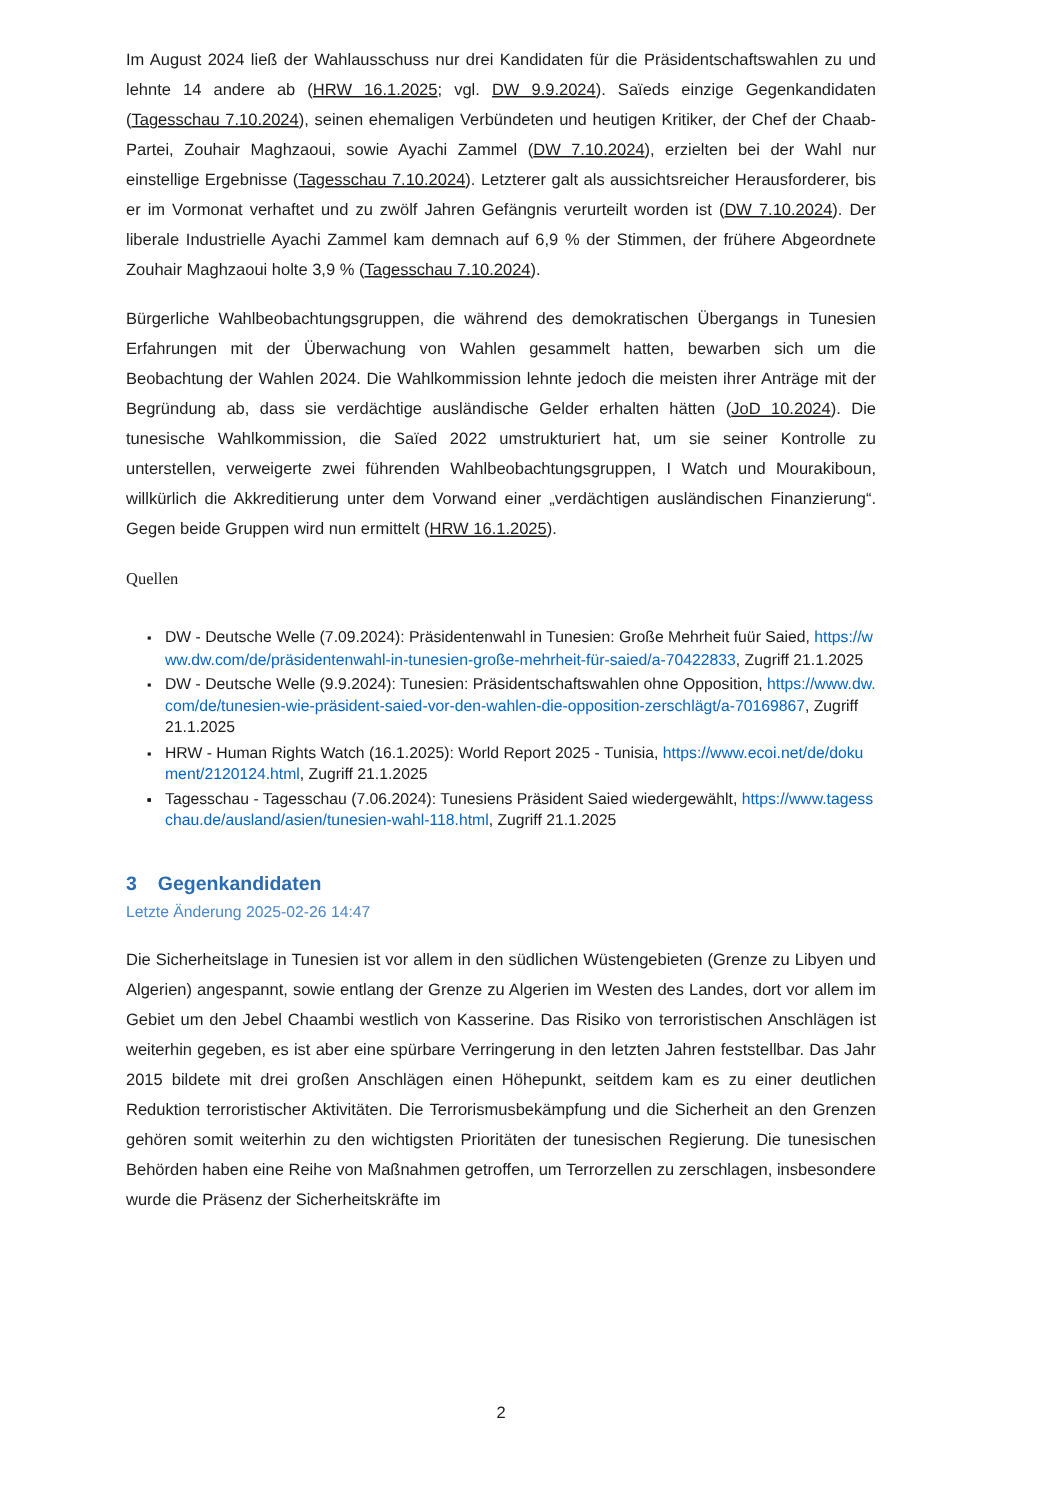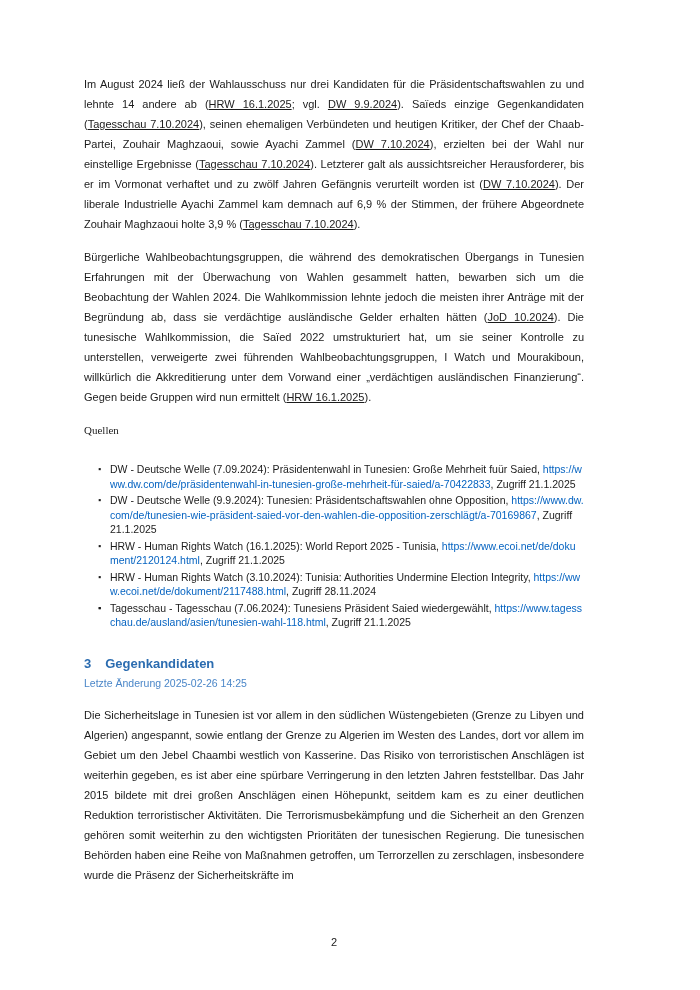--- a/index.html
+++ b/index.html
@@ -4,21 +4,21 @@
 <style>
   :root{
     --link:#0563c1;
     --heading:#2b6cb0;
     --subblue:#4a86c8;
   }
   html,body{margin:0;padding:0;background:#ffffff;}
   .page{
     width:668px;height:990px;box-sizing:border-box;
     background:#ffffff;position:relative;
-    padding:74px 84px 0 84px;
+    padding:30px 84px 0 84px;
     font-family:"Liberation Sans", sans-serif;
     color:#1b1b1b;
   }
   .para{
     margin:0 0 13px 0;
     font-size:11px;line-height:20px;
     text-align:justify;
   }
   .cite{text-decoration:underline;color:inherit;cursor:pointer;}
   .lnk{color:var(--link);word-break:break-all;cursor:pointer;}
@@ -56,29 +56,29 @@
   <p class="para"><span>Im August 2024 ließ der Wahlausschuss nur drei Kandidaten für die Präsidentschaftswahlen zu und lehnte 14 andere ab (</span><span class="cite">HRW 16.1.2025</span><span>; vgl. </span><span class="cite">DW 9.9.2024</span><span>). Saïeds einzige Gegenkandidaten (</span><span class="cite">Tagesschau 7.10.2024</span><span>), seinen ehemaligen Verbündeten und heutigen Kritiker, der Chef der Chaab-Partei, Zouhair Maghzaoui, sowie Ayachi Zammel (</span><span class="cite">DW 7.10.2024</span><span>), erzielten bei der Wahl nur einstellige Ergebnisse (</span><span class="cite">Tagesschau 7.10.2024</span><span>). Letzterer galt als aussichtsreicher Herausforderer, bis er im Vormonat verhaftet und zu zwölf Jahren Gefängnis verurteilt worden ist (</span><span class="cite">DW 7.10.2024</span><span>). Der liberale Industrielle Ayachi Zammel kam demnach auf 6,9 % der Stimmen, der frühere Abgeordnete Zouhair Maghzaoui holte 3,9 % (</span><span class="cite">Tagesschau 7.10.2024</span><span>).</span></p>
 
   <p class="para"><span>Bürgerliche Wahlbeobachtungsgruppen, die während des demokratischen Übergangs in Tunesien Erfahrungen mit der Überwachung von Wahlen gesammelt hatten, bewarben sich um die Beobachtung der Wahlen 2024. Die Wahlkommission lehnte jedoch die meisten ihrer Anträge mit der Begründung ab, dass sie verdächtige ausländische Gelder erhalten hätten (</span><span class="cite">JoD 10.2024</span><span>). Die tunesische Wahlkommission, die Saïed 2022 umstrukturiert hat, um sie seiner Kontrolle zu unterstellen, verweigerte zwei führenden Wahlbeobachtungsgruppen, I Watch und Mourakiboun, willkürlich die Akkreditierung unter dem Vorwand einer „verdächtigen ausländischen Finanzierung“. Gegen beide Gruppen wird nun ermittelt (</span><span class="cite">HRW 16.1.2025</span><span>).</span></p>
 
   <p class="para quellen">Quellen</p>
 
   <ul class="sources">
     <li><span class="bullet">▪</span><span><span>DW - Deutsche Welle (7.09.2024): Präsidentenwahl in Tunesien: Große Mehrheit fuür Saied, </span><span class="lnk">https://www.dw.com/de/präsidentenwahl-in-tunesien-große-mehrheit-für-saied/a-70422833</span><span>, Zugriff 21.1.2025</span></span></li>
     <li><span class="bullet">▪</span><span><span>DW - Deutsche Welle (9.9.2024): Tunesien: Präsidentschaftswahlen ohne Opposition, </span><span class="lnk">https://www.dw.com/de/tunesien-wie-präsident-saied-vor-den-wahlen-die-opposition-zerschlägt/a-70169867</span><span>, Zugriff 21.1.2025</span></span></li>
     <li><span class="bullet">▪</span><span><span>HRW - Human Rights Watch (16.1.2025): World Report 2025 - Tunisia, </span><span class="lnk">https://www.ecoi.net/de/dokument/2120124.html</span><span>, Zugriff 21.1.2025</span></span></li>
-    <li><span class="bullet">▪</span><span><span>HRW - Human Rights Watch (3.10.2024): Tunisia: Authorities Undermine Election Integrity, </span><span class="lnk">https://www.ecoi.net/de/dokument/2117488.html</span><span>, Zugriff 28.11.2024</span></span></li>
+    <li><span class="bullet">▪</span></li>
     <li><span class="bullet">▪</span></li>
     <li><span class="bullet">▪</span><span><span>Tagesschau - Tagesschau (7.06.2024): Tunesiens Präsident Saied wiedergewählt, </span><span class="lnk">https://www.tagesschau.de/ausland/asien/tunesien-wahl-118.html</span><span>, Zugriff 21.1.2025</span></span></li>
   </ul>
 
   <h2 class="sec">
     <span>3</span>
     <span>Gegenkandidaten</span>
   </h2>
 
-  <p class="lastchange">Letzte Änderung 2025-02-26 14:25</p>
+  <p class="lastchange">Letzte Änderung 2025-02-26 14:47</p>
 
   <p class="para">Die Sicherheitslage in Tunesien ist vor allem in den südlichen Wüstengebieten (Grenze zu Libyen und Algerien) angespannt, sowie entlang der Grenze zu Algerien im Westen des Landes, dort vor allem im Gebiet um den Jebel Chaambi westlich von Kasserine. Das Risiko von terroristischen Anschlägen ist weiterhin gegeben, es ist aber eine spürbare Verringerung in den letzten Jahren feststellbar. Das Jahr 2015 bildete mit drei großen Anschlägen einen Höhepunkt, seitdem kam es zu einer deutlichen Reduktion terroristischer Aktivitäten. Die Terrorismusbekämpfung und die Sicherheit an den Grenzen gehören somit weiterhin zu den wichtigsten Prioritäten der tunesischen Regierung. Die tunesischen Behörden haben eine Reihe von Maßnahmen getroffen, um Terrorzellen zu zerschlagen, insbesondere wurde die Präsenz der Sicherheitskräfte im</p>
 
   <div class="pagenum">2</div>
 
 </div>
 
 </body></html>

